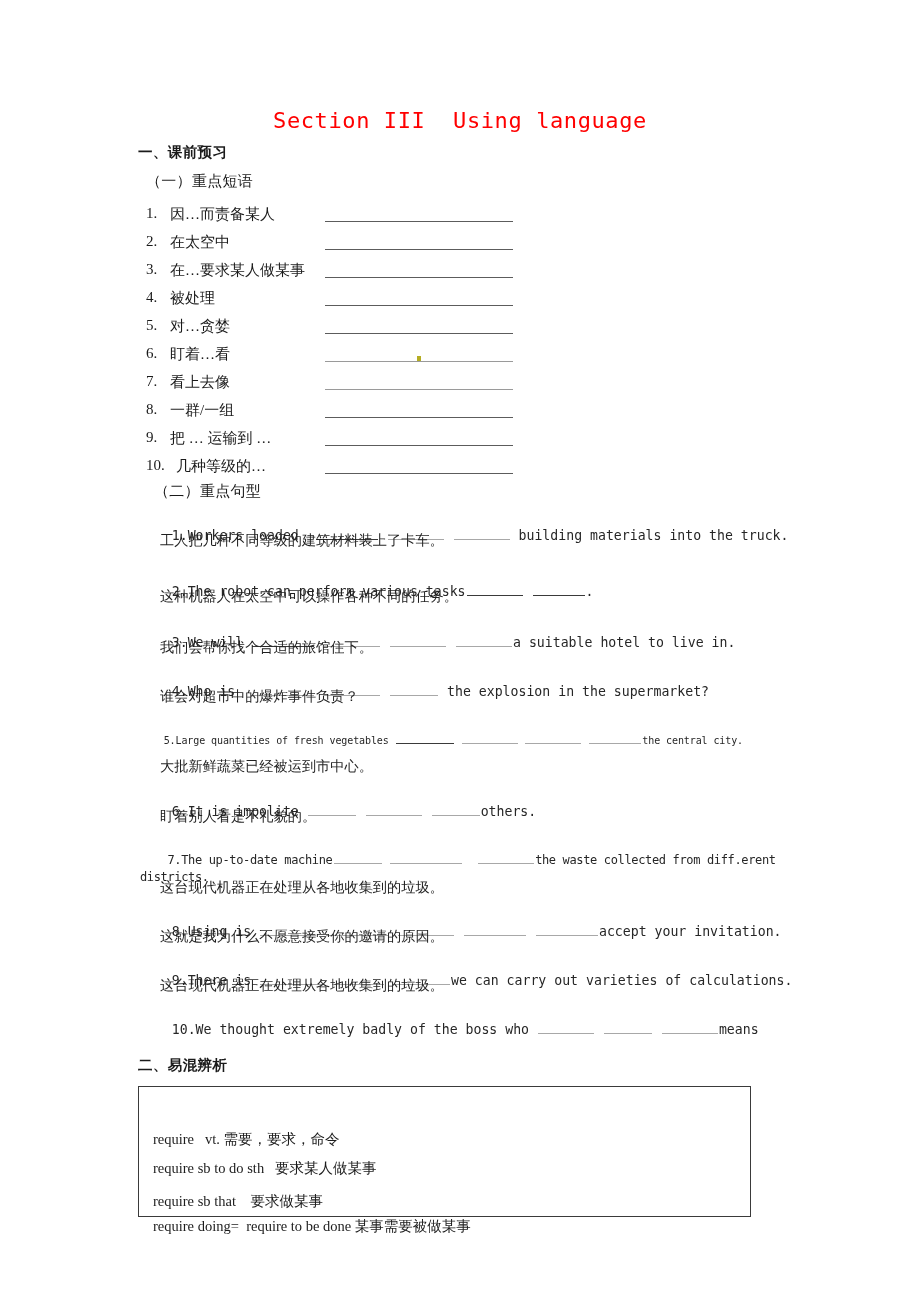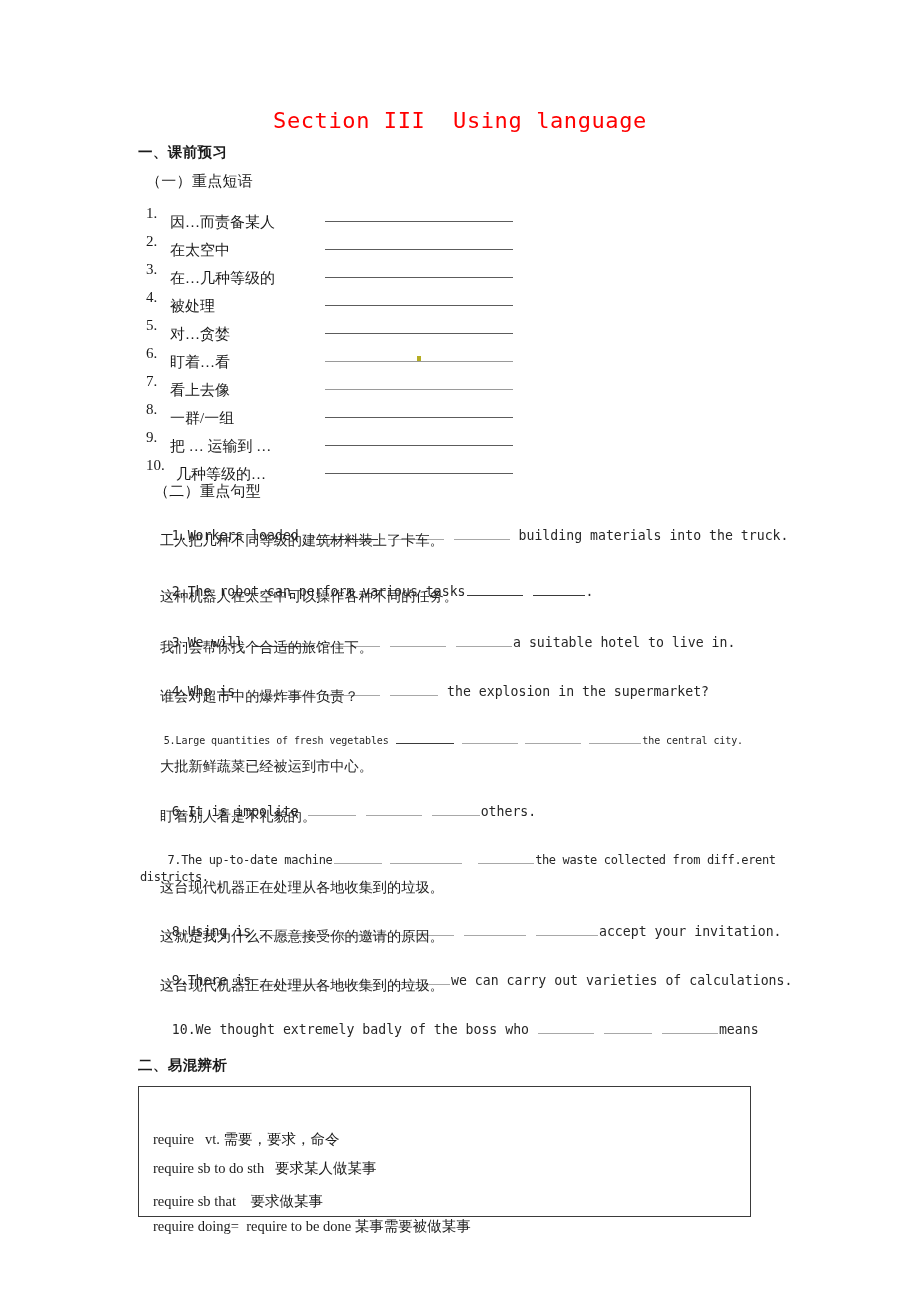--- a/index.html
+++ b/index.html
@@ -66,21 +66,21 @@
   .vocab-num {
     position: absolute;
     left: 0;
     top: 0;
     width: 26px;
     text-align: left;
   }
   .vocab-text {
     position: absolute;
     left: 24px;
-    top: 8px;
+    top: 0;
     white-space: pre;
   }
   .vocab-blank {
     position: absolute;
     left: 179px;
     top: 15px;
     width: 188px;
     border-bottom: 1.2px solid #9a9a9a;
     height: 1px;
   }
@@ -162,21 +162,21 @@
     <span class="vocab-text">因…而责备某人</span>
     <span class="vocab-blank dark"></span>
   </div>
   <div class="vocab-row" style="top:233px;">
     <span class="vocab-num">2.</span>
     <span class="vocab-text">在太空中</span>
     <span class="vocab-blank dark"></span>
   </div>
   <div class="vocab-row" style="top:261px;">
     <span class="vocab-num">3.</span>
-    <span class="vocab-text">在…几种等级的</span>
+    <span class="vocab-text">在…要求某人做某事</span>
     <span class="vocab-blank dark"></span>
   </div>
   <div class="vocab-row" style="top:289px;">
     <span class="vocab-num">4.</span>
     <span class="vocab-text">被处理</span>
     <span class="vocab-blank dark"></span>
   </div>
   <div class="vocab-row" style="top:317px;">
     <span class="vocab-num">5.</span>
     <span class="vocab-text">对…贪婪</span>

